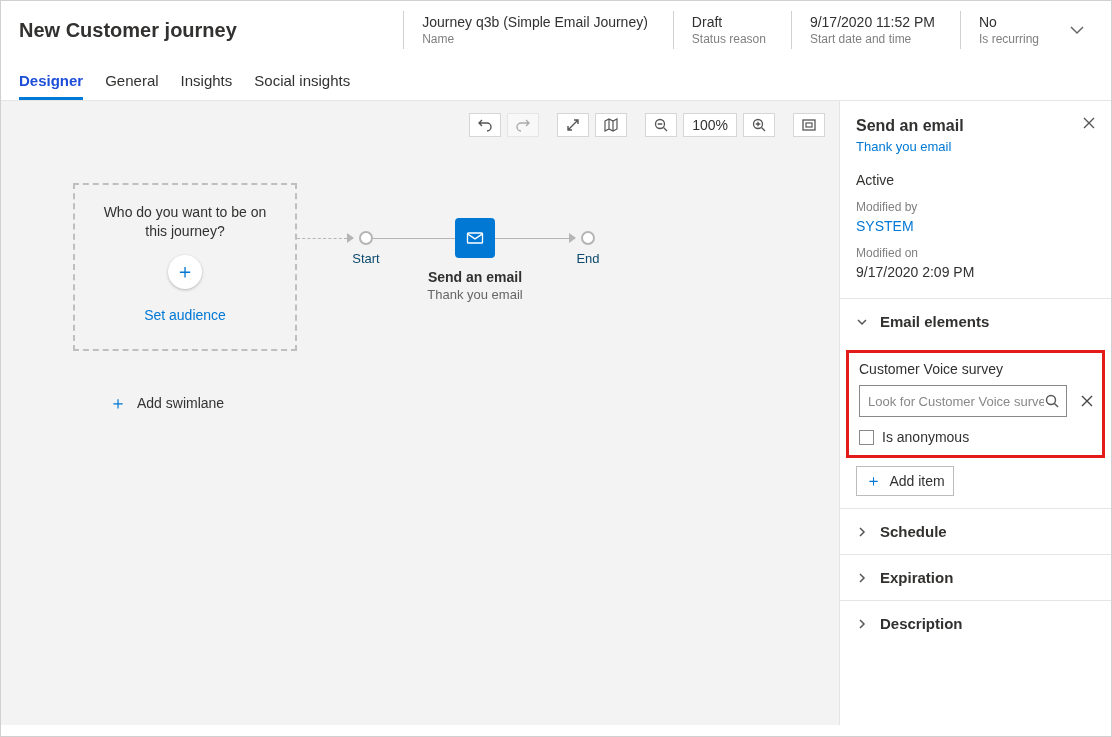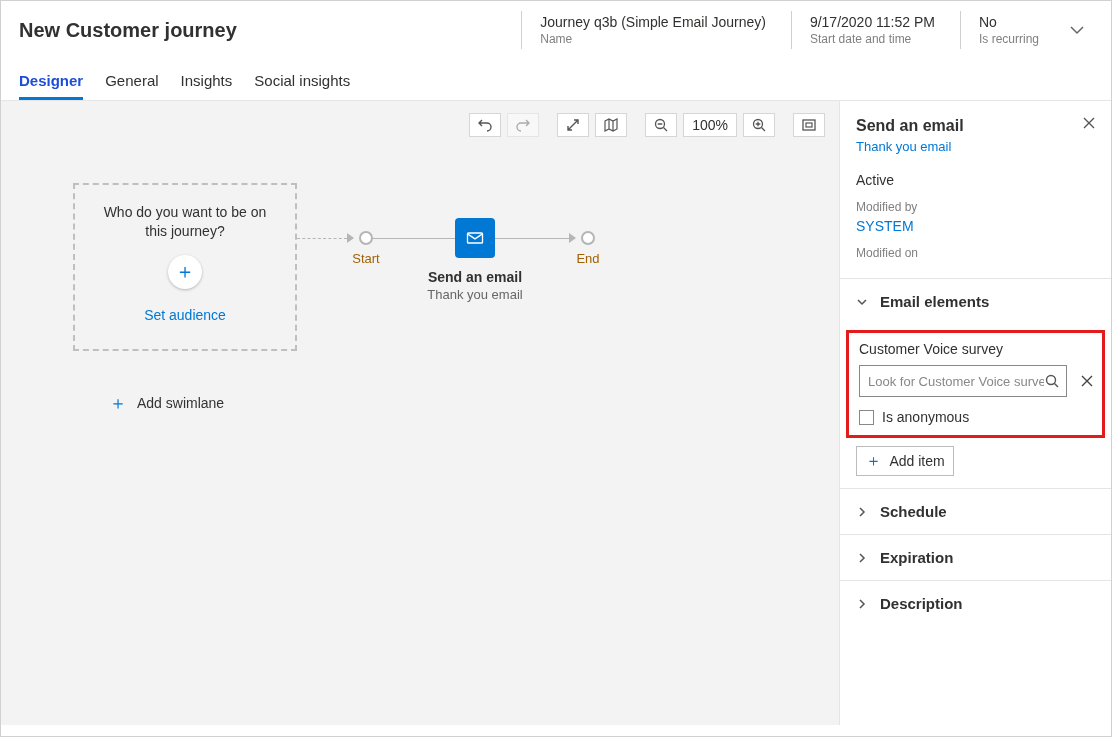--- a/index.html
+++ b/index.html
@@ -146,21 +146,21 @@
   .node-dot {
     position: absolute;
     width: 14px; height: 14px;
     border-radius: 50%;
     background: #fff;
     border: 2px solid #b5b5b5;
   }
   .node-label {
     position: absolute;
     font-size: 13px;
-    color: #a16207;
+    color: #0c4a6e;
     text-align: center;
     width: 60px;
   }
 
   .flow-line {
     position: absolute;
     height: 0;
     border-top: 1.5px solid #b5b5b5;
   }
   .flow-line-dashed { border-top-style: dashed; }
@@ -298,20 +298,24 @@
 <body>
 
 <div class="header">
   <div class="page-title">New Customer journey</div>
   <div class="header-fields">
     <div class="hfield">
       <div class="val">Journey q3b (Simple Email Journey)</div>
       <div class="lbl">Name</div>
     </div>
     <div class="hfield">
+      <div class="val">Draft</div>
+      <div class="lbl">Status reason</div>
+    </div>
+    <div class="hfield">
       <div class="val">9/17/2020 11:52 PM</div>
       <div class="lbl">Start date and time</div>
     </div>
     <div class="hfield">
       <div class="val">No</div>
       <div class="lbl">Is recurring</div>
     </div>
   </div>
   <div class="header-chevron">
     <svg width="16" height="16" viewBox="0 0 16 16">
@@ -427,20 +431,21 @@
     </div>
     <div class="sp-sub">Thank you email</div>
 
     <div class="sp-meta">
       <div class="mval">Active</div>
 
       <div class="mlbl">Modified by</div>
       <div class="mval link">SYSTEM</div>
 
       <div class="mlbl">Modified on</div>
+      <div class="mval">9/17/2020 2:09 PM</div>
     </div>
 
     <div class="sp-divider"></div>
 
     <div class="sp-section no-border">
       <span class="chev">
         <svg width="12" height="12" viewBox="0 0 12 12">
             <path d="M2 4 L6 8 L10 4" fill="none" stroke="#555" stroke-width="1.5"></path>
           </svg>
       </span>

